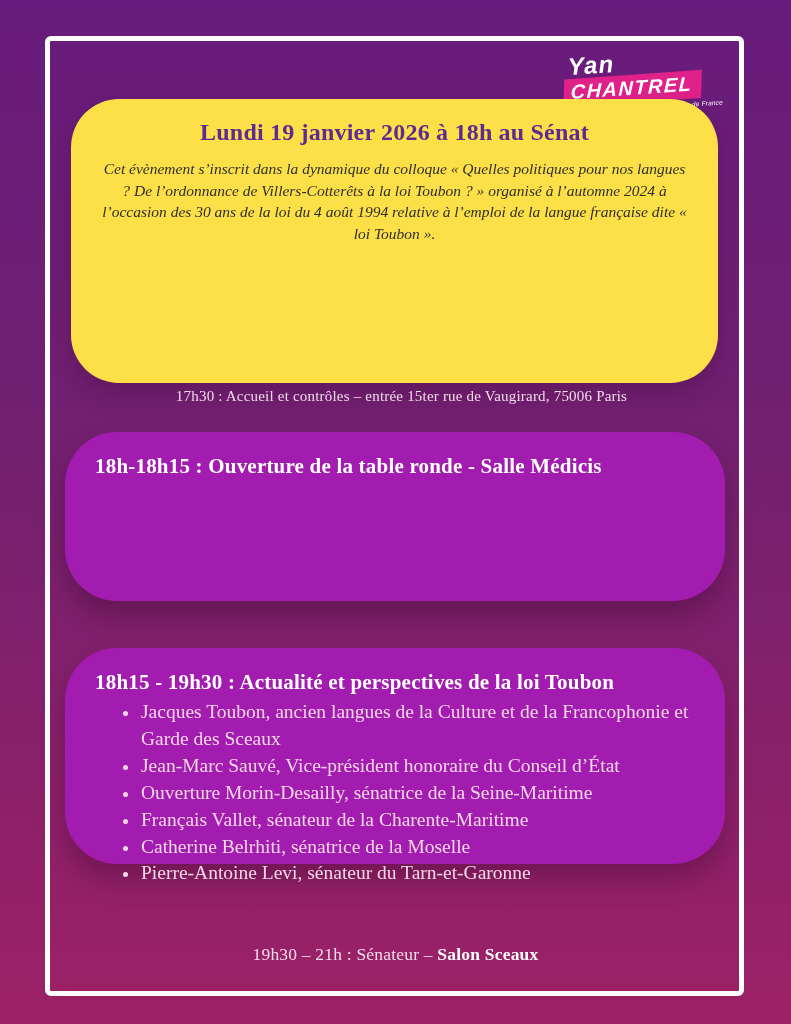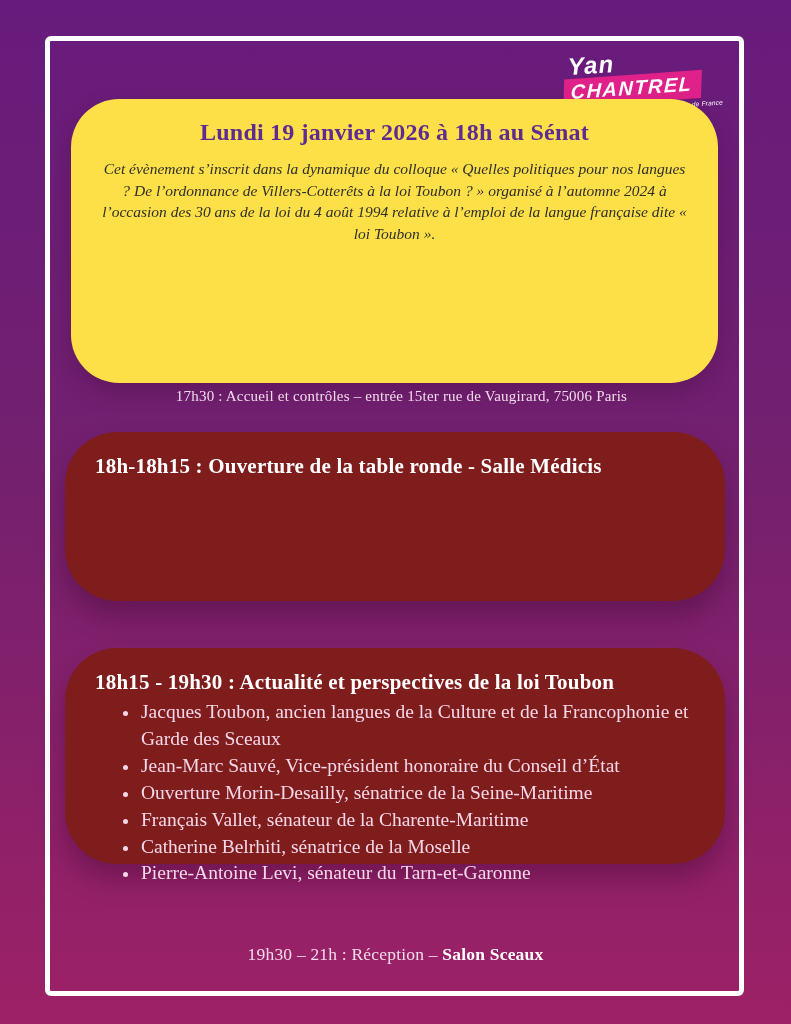--- a/index.html
+++ b/index.html
@@ -55,21 +55,21 @@
     position:absolute;left:0;right:0;top:388px;text-align:center;
     color:#f2dceb;font-size:15px;letter-spacing:.2px;margin-left:12px;
   }
   .reception-line{
     position:absolute;left:0;right:0;top:944px;text-align:center;
     color:#f2dceb;font-size:17.5px;letter-spacing:.2px;
   }
   .reception-line b{color:#ffffff;}
   
   .session-card{
-    position:absolute;left:65px;right:66px;background:#7f1d1d;border-radius:52px;
+    position:absolute;left:65px;right:66px;background:#a21caf;border-radius:52px;
     box-shadow:0 16px 24px rgba(60,5,45,.35);
     padding:20px 28px 24px 30px;box-sizing:border-box;
   }
   .session-1{top:432px;height:169px;}
   .session-2{top:648px;height:216px;}
   .session-title{
     color:#ffffff;font-weight:700;font-size:21px;letter-spacing:.2px;margin:2px 0 4px 0;
   }
   .speaker-list{
     margin:4px 0 0 0;padding:0 0 0 44px;list-style:disc;
@@ -107,14 +107,14 @@
     <li>Jacques Toubon, ancien langues de la Culture et de la Francophonie et Garde des Sceaux</li>
     <li>Jean-Marc Sauvé, Vice-président honoraire du Conseil d’État</li>
     <li>Ouverture Morin-Desailly, sénatrice de la Seine-Maritime</li>
     <li>Français Vallet, sénateur de la Charente-Maritime</li>
     <li>Catherine Belrhiti, sénatrice de la Moselle</li>
     <li>Pierre-Antoine Levi, sénateur du Tarn-et-Garonne</li>
   </ul>
 </div>
 
 <div class="reception-line">
-  <span>19h30 – 21h : Réception – </span><b>Salon Sceaux</b>
+  <span>19h30 – 21h : Sénateur – </span><b>Salon Sceaux</b>
 </div>
 
 </body></html>

